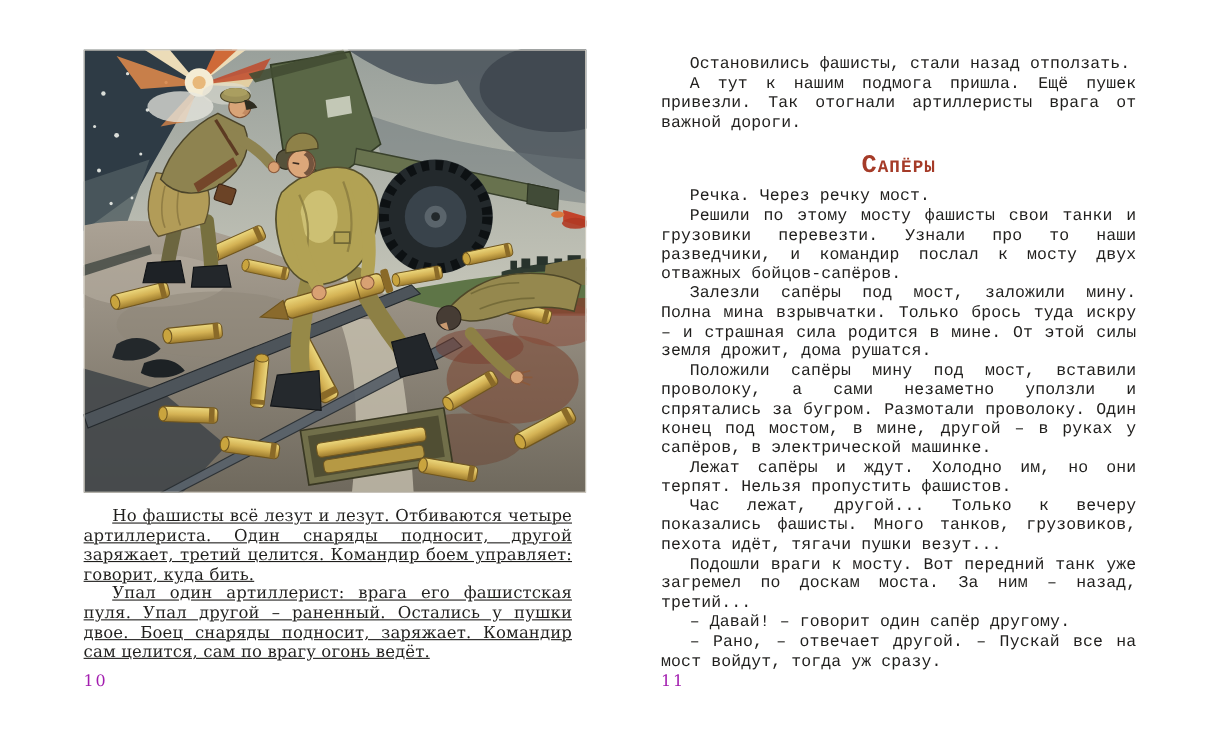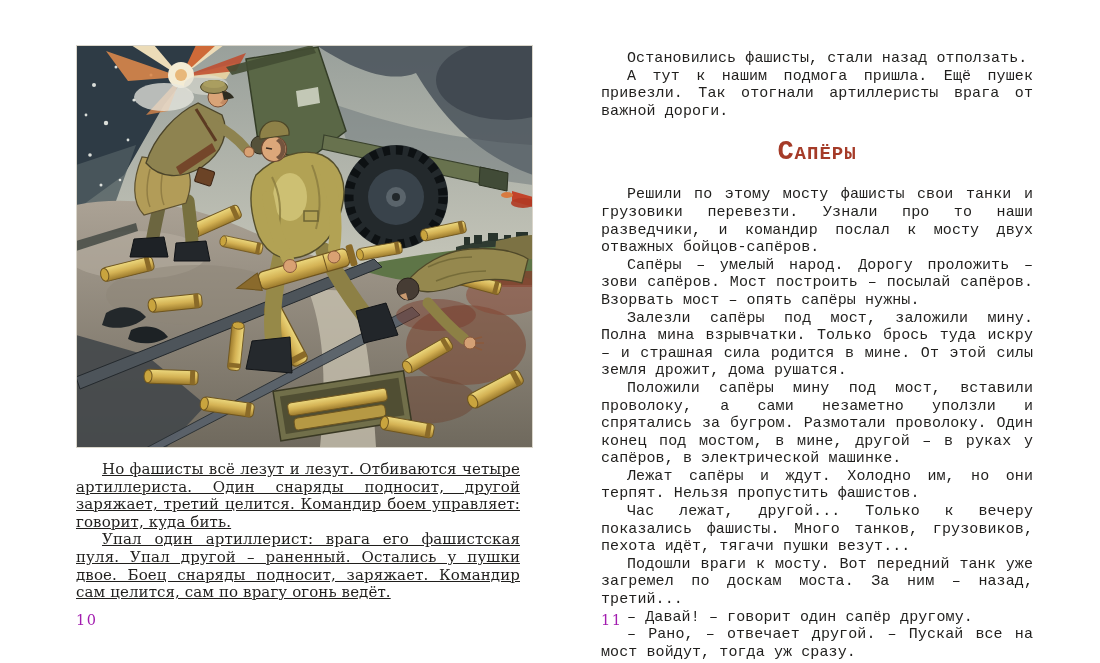--- a/index.html
+++ b/index.html
@@ -10,22 +10,22 @@
   .page-left{position:absolute;left:76px;top:45px;width:457px;text-decoration:underline;}
   .illustration{width:457px;height:403px;display:block;}
   .left-textblock{margin-top:13px;width:444px;}
   .body-par{
     margin:0;text-align:justify;text-indent:26px;
     font-size:15px;line-height:17.6px;letter-spacing:0.1px;
   }
   .page-right{position:absolute;left:601px;top:50px;width:432px;font-family:Liberation Mono, monospace;}
   .chapter-heading{
     text-align:center;font-variant:small-caps;font-weight:bold;
-    color:#a53b28;font-size:27px;letter-spacing:1px;
-    margin:17px 0 19px 0;text-indent:0;
+    color:#a53b28;font-size:23px;letter-spacing:1px;
+    margin:17px 0 7px 0;text-indent:0;
   }
   .page-num{
     position:absolute;top:612px;font-size:14.5px;letter-spacing:1.5px;
     color:#a21caf;text-align:left;
   }
   .page-num.pn-left{left:76px;width:444px;}
   .page-num.pn-right{left:601px;width:432px;}
 </style>
 </head>
 <body>
@@ -244,22 +244,22 @@
 
   <div class="page-right">
     <div>
         <p class="body-par">Остановились фашисты, стали назад отползать.</p>
         <p class="body-par">А тут к нашим подмога пришла. Ещё пушек привезли. Так отогнали артиллеристы врага от важной дороги.</p>
       </div>
 
     <h2 class="chapter-heading">Сапёры</h2>
 
     <div>
+        <p class="body-par">Речка. Через речку мост.</p>
         <p class="body-par">Решили по этому мосту фашисты свои танки и грузовики перевезти. Узнали про то наши разведчики, и командир послал к мосту двух отважных бойцов-сапёров.</p>
-        <p class="body-par">Сапёры – умелый народ. Дорогу проложить – зови сапёров. Мост построить – посылай сапёров. Взорвать мост – опять сапёры нужны.</p>
         <p class="body-par">Залезли сапёры под мост, заложили мину. Полна мина взрывчатки. Только брось туда искру – и страшная сила родится в мине. От этой силы земля дрожит, дома рушатся.</p>
         <p class="body-par">Положили сапёры мину под мост, вставили проволоку, а сами незаметно уползли и спрятались за бугром. Размотали проволоку. Один конец под мостом, в мине, другой – в руках у сапёров, в электрической машинке.</p>
         <p class="body-par">Лежат сапёры и ждут. Холодно им, но они терпят. Нельзя пропустить фашистов.</p>
         <p class="body-par">Час лежат, другой... Только к вечеру показались фашисты. Много танков, грузовиков, пехота идёт, тягачи пушки везут...</p>
         <p class="body-par">Подошли враги к мосту. Вот передний танк уже загремел по доскам моста. За ним – назад, третий...</p>
         <p class="body-par">– Давай! – говорит один сапёр другому.</p>
         <p class="body-par">– Рано, – отвечает другой. – Пускай все на мост войдут, тогда уж сразу.</p>
       </div>
   </div>
 

